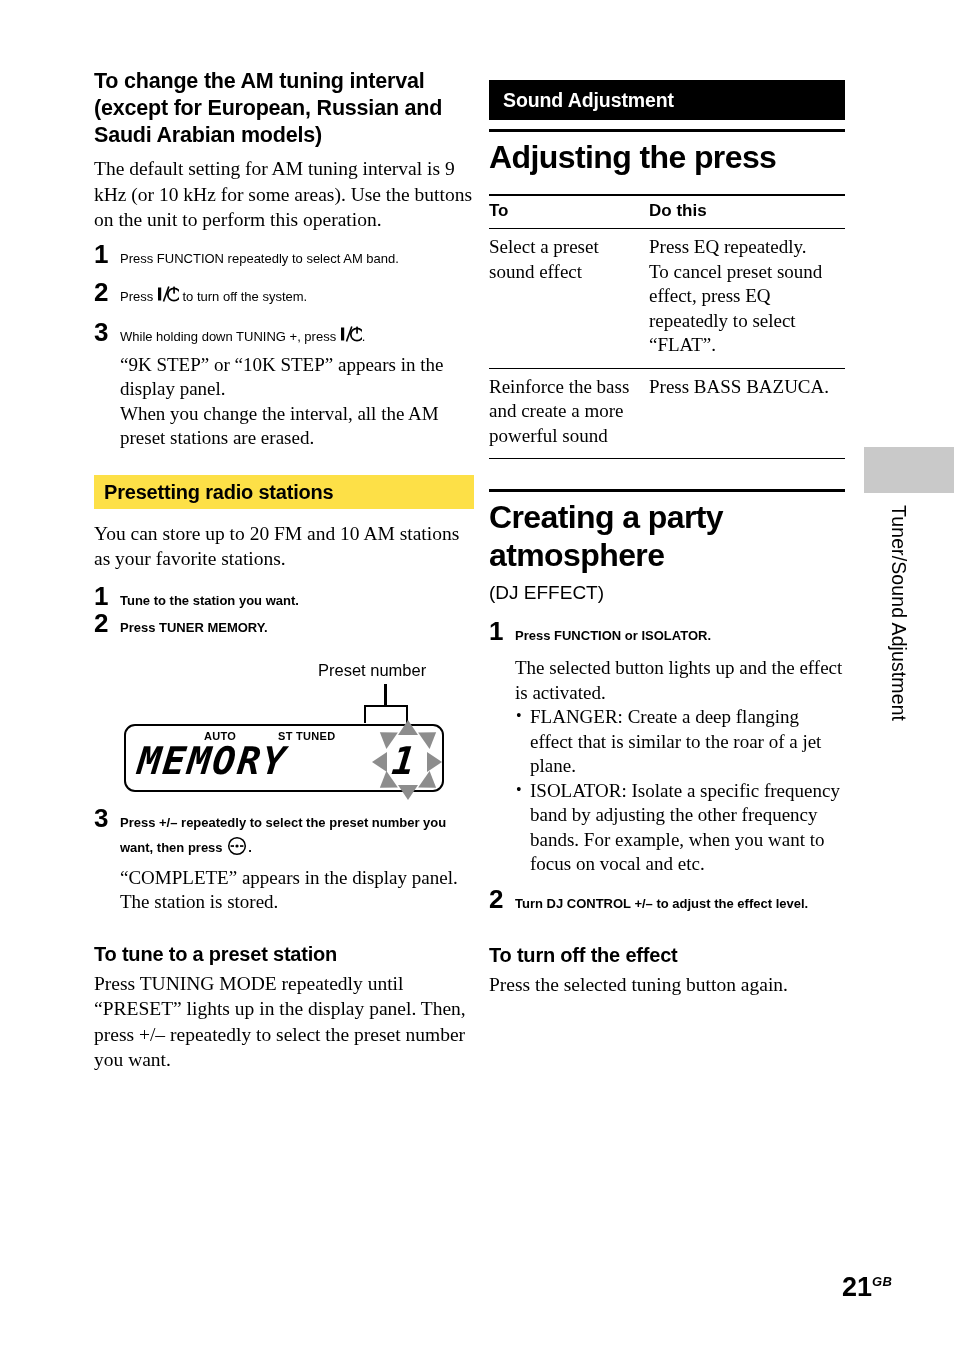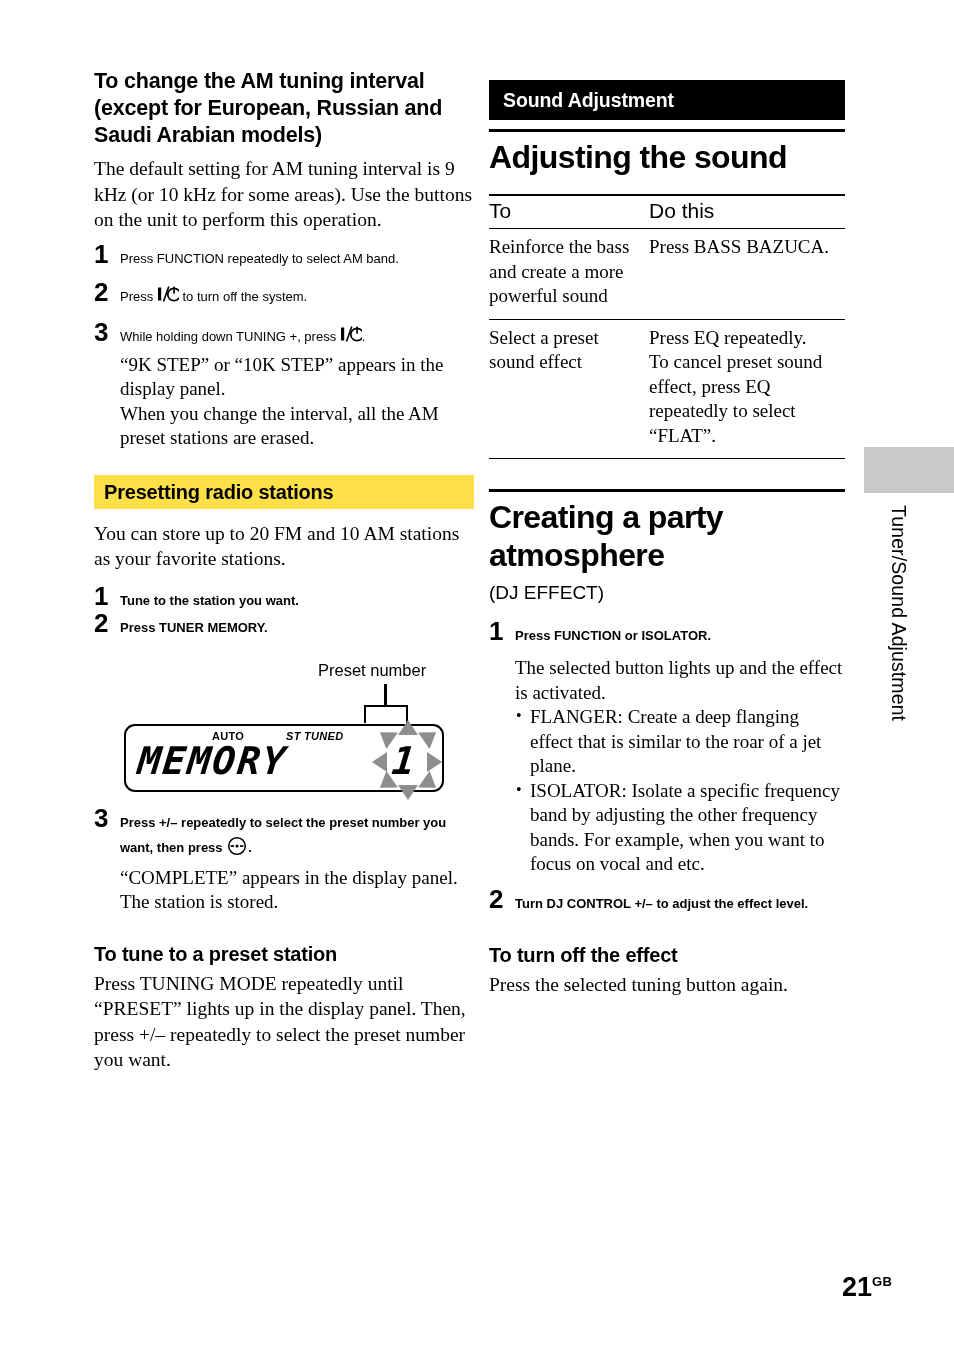--- a/index.html
+++ b/index.html
@@ -76,21 +76,21 @@
   }
   .sub-paren{
     font-family:"Liberation Sans", sans-serif;
     font-size:19px;line-height:24px;margin:7px 0 0 0;
   }
 
   
   table.sound{border-collapse:collapse;width:100%;margin-top:18px;}
   table.sound th{
     font-family:"Liberation Sans", sans-serif;
-    font-weight:normal;font-size:21px;line-height:22px;
+    font-weight:bold;font-size:17px;line-height:22px;
     text-align:left;padding:4px 0 6px 0;vertical-align:top;
   }
   table.sound td{
     font-family:"Liberation Serif", serif;
     font-size:19px;line-height:24.5px;
     padding:6px 0 10px 0;vertical-align:top;
   }
   table.sound .c1{width:150px;padding-right:10px;}
   .tr-top{border-top:2.6px solid #000;}
   .tr-line{border-top:1.2px solid #000;}
@@ -120,24 +120,24 @@
     box-sizing:border-box;
   }
   .lcd{
     position:absolute;left:30px;top:68px;width:320px;height:68px;
     border:2.4px solid #000;border-radius:11px;box-sizing:border-box;
     background:#fff;
   }
   .lcd .ind{
     position:absolute;top:4px;
     font-family:"Liberation Sans", sans-serif;
-    font-weight:bold;font-size:11px;line-height:13px;letter-spacing:0.3px;margin-left:8px;
+    font-weight:bold;font-size:11px;line-height:13px;letter-spacing:0.3px;
   }
   .lcd .ind.auto{left:78px;}
-  .lcd .ind.sttuned{left:152px;font-style:italic;}
+  .lcd .ind.sttuned{left:152px;}
   .lcd .seg{
     position:absolute;left:12px;top:13px;
     font-family:"DejaVu Sans Mono", monospace;
     font-weight:bold;font-style:italic;
     font-size:38px;line-height:44px;letter-spacing:2px;
     transform:skewX(-6deg);
   }
   .lcd .segnum{
     position:absolute;left:266px;top:13px;
     font-family:"DejaVu Sans Mono", monospace;
@@ -173,21 +173,21 @@
     writing-mode:vertical-rl;
   }
 
   
   .folio{
     position:absolute;right:62px;bottom:56px;
     font-family:"Liberation Sans", sans-serif;
     font-weight:bold;font-size:27px;line-height:27px;
   }
   .folio sup{
-    font-size:13px;font-weight:bold;
+    font-size:13px;font-style:italic;font-weight:bold;
     vertical-align:super;letter-spacing:0.2px;
   }
 </style>
 </head>
 <body>
 
 <div class="page">
 
   <div class="col-left">
 
@@ -272,38 +272,38 @@
 
     <h3 class="h-bold-cond sub-head">To tune to a preset station</h3>
     <p class="body-serif">Press TUNING MODE repeatedly until “PRESET” lights up in the display panel. Then, press +/– repeatedly to select the preset number you want.</p>
   </div>
 
   <div class="col-right">
 
     <div class="banner">Sound Adjustment</div>
 
     <div class="rule-thick"></div>
-    <h1 class="big-head">Adjusting the sound</h1>
+    <h1 class="big-head">Adjusting the press</h1>
 
     <table class="sound">
       <thead>
         <tr class="tr-top">
           <th class="c1">To</th>
           <th>Do this</th>
         </tr>
       </thead>
       <tbody>
         <tr class="tr-line">
-          <td class="c1">Reinforce the bass and create a more powerful sound</td>
-          <td>Press BASS BAZUCA.</td>
-        </tr>
-        <tr class="tr-line">
           <td class="c1">Select a preset sound effect</td>
           <td style="white-space:pre-line">Press EQ repeatedly.
 To cancel preset sound effect, press EQ repeatedly to select “FLAT”.</td>
+        </tr>
+        <tr class="tr-line">
+          <td class="c1">Reinforce the bass and create a more powerful sound</td>
+          <td>Press BASS BAZUCA.</td>
         </tr>
         <tr class="tr-line">
             <td colspan="2" style="padding:0"></td>
           </tr>
       </tbody>
     </table>
 
     <div class="rule-thick" style="margin-top:30px"></div>
     <h1 class="big-head">Creating a party atmosphere</h1>
     <p class="sub-paren">(DJ EFFECT)</p>

